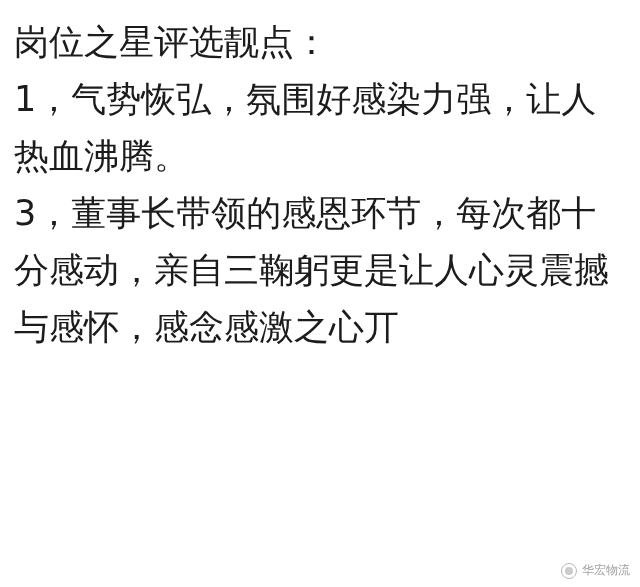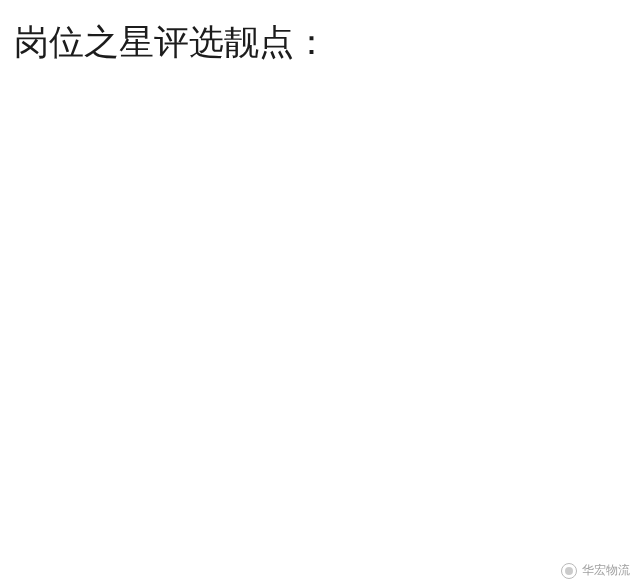--- a/index.html
+++ b/index.html
@@ -69,20 +69,22 @@
     white-space: nowrap;
   }
 </style>
 </head>
 <body>
 
 <div class="page">
 
   <div class="text-body">
     <p class="para">岗位之星评选靓点：</p>
+    <p class="para">1，气势恢弘，氛围好感染力强，让人热血沸腾。</p>
+    <p class="para">3，董事长带领的感恩环节，每次都十分感动，亲自三鞠躬更是让人心灵震撼与感怀，感念感激之心丌</p>
   </div>
 
   <div class="watermark">
     <span class="wm-logo"></span>
     <span class="wm-text">华宏物流</span>
   </div>
 
 </div>
 
 </body></html>

